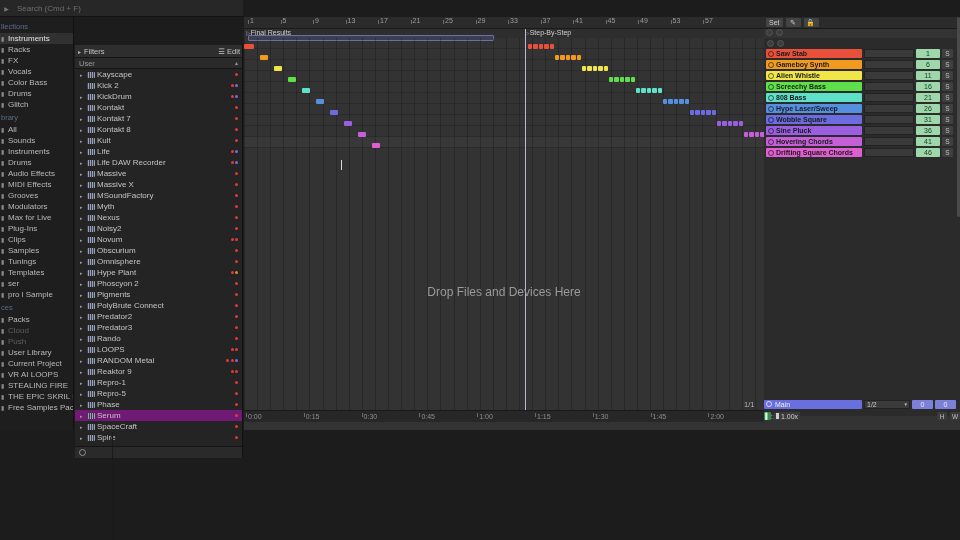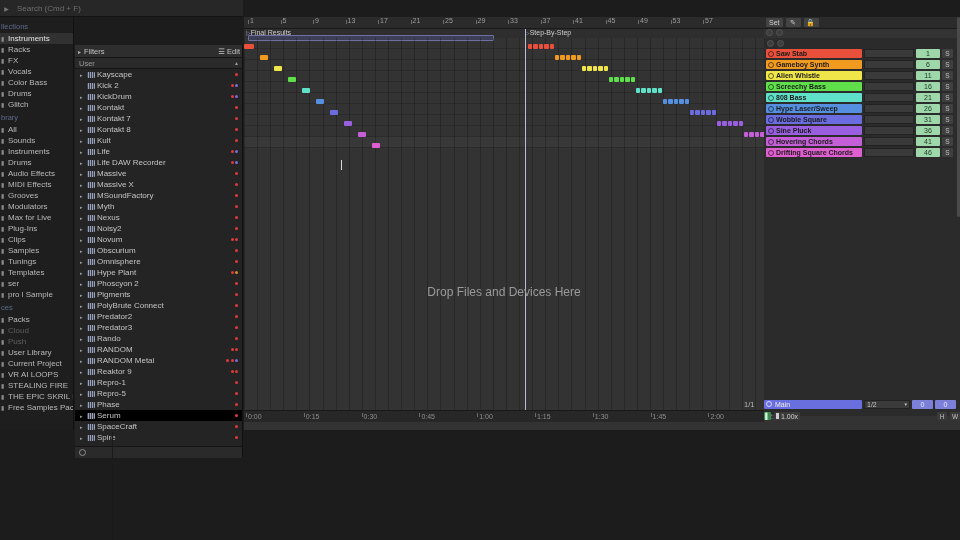--- a/index.html
+++ b/index.html
@@ -52,21 +52,21 @@
   .name-hdr {
     height:11px; background:#2a2a2a; border-bottom:1px solid #161616;
     display:flex; align-items:center; justify-content:space-between;
     padding:0 3px 0 4px; color:#9a9a9a; font-size:7.5px;
   }
   .dev-list { height:389px; overflow:hidden; }
   .dev-row {
     height:11px; display:flex; align-items:center; gap:2px;
     padding-left:5px; position:relative;
   }
-  .dev-row.sel { background:#000000; }
+  .dev-row.sel { background:#701a75; }
   .dev-tri { width:5px; color:#9b9b9b; font-size:5px; }
   .dev-icon {
     width:8px; height:6px; background:#9aa3b8; border-radius:1px;
     position:relative; flex:none;
     background-image:linear-gradient(90deg,#3a3f4d 1px,transparent 1px);
     background-size:2px 100%;
   }
   .dev-name { font-size:8px; color:#c4c4c4; white-space:nowrap; }
   .dots { position:absolute; right:4px; display:flex; gap:1.5px; }
   .dot { width:3px; height:3px; border-radius:50%; }
@@ -494,21 +494,21 @@
           <span class="dev-tri">▸</span>
           <span class="dev-icon"></span>
           <span class="dev-name">Rando</span>
           <span class="dots">
             <span class="dot d-red"></span>
           </span>
         </div>
         <div class="dev-row">
           <span class="dev-tri">▸</span>
           <span class="dev-icon"></span>
-          <span class="dev-name">RANDOM</span>
+          <span class="dev-name">LOOPS</span>
           <span class="dots">
             <span class="dot d-red"></span>
             <span class="dot d-red"></span>
           </span>
         </div>
         <div class="dev-row">
           <span class="dev-tri">▸</span>
           <span class="dev-icon"></span>
           <span class="dev-name">RANDOM Metal</span>
           <span class="dots">

